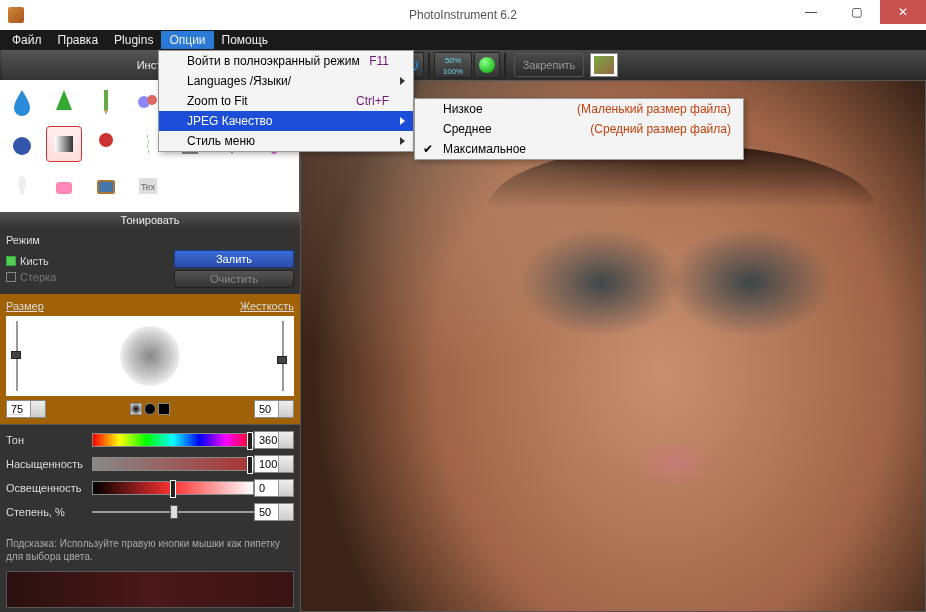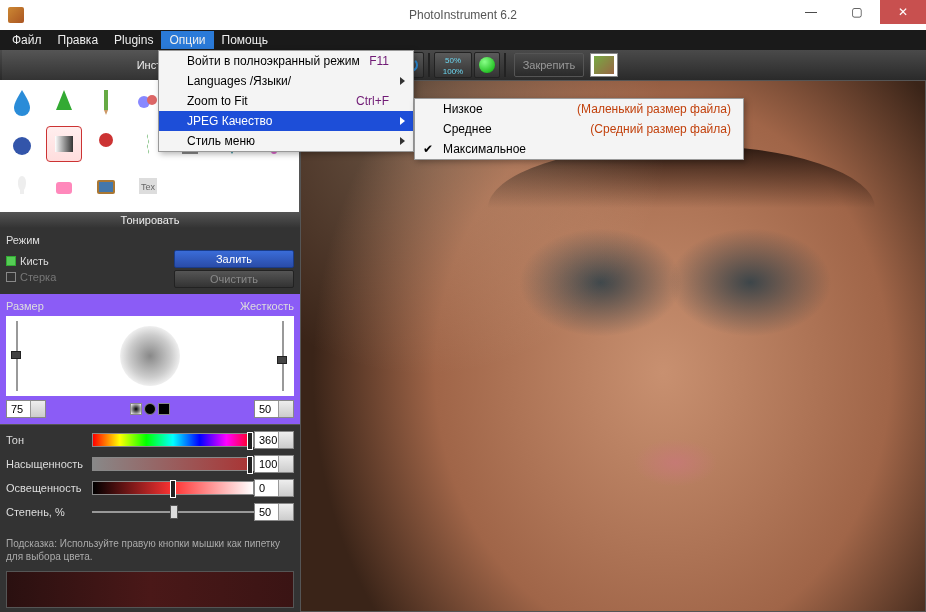--- a/index.html
+++ b/index.html
@@ -41,21 +41,21 @@
 .tool-ic .shape { width: 24px; height: 28px; }
 
 .panel-title { background: linear-gradient(#555,#333); text-align: center; font-size: 11px; color: #eee; padding: 2px 0; }
 .mode-panel { padding: 6px; }
 .mode-row { display: flex; align-items: center; gap: 8px; }
 .radio { width: 10px; height: 10px; border: 1px solid #888; display: inline-block; }
 .radio.on { background: #5c5; border-color: #3a3; }
 .mode-btn { width: 120px; height: 18px; background: linear-gradient(#3a6cd8,#2a4ca8); border: 1px solid #1a3c88; color: #fff; font-size: 11px; text-align: center; line-height: 16px; border-radius: 2px; }
 .mode-btn.dis { background: linear-gradient(#555,#333); color: #888; border-color: #222; }
 
-.brush-panel { padding: 6px; background: #8b5cf6; }
+.brush-panel { padding: 6px; background: #a16207; text-decoration: underline; }
 .brush-labels { display: flex; justify-content: space-between; font-size: 11px; margin-bottom: 4px; }
 .brush-canvas { height: 80px; background: #fff; position: relative; display: flex; align-items: center; justify-content: center; }
 .brush-preview { width: 60px; height: 60px; background: radial-gradient(circle, #888 0%, #ccc 50%, #fff 80%); border-radius: 50%; }
 .vslider { width: 14px; height: 70px; position: absolute; top: 5px; }
 .vslider.left { left: 4px; } .vslider.right { right: 4px; }
 .vslider .track { width: 2px; height: 100%; background: #999; margin: 0 auto; }
 .vslider .thumb { width: 10px; height: 8px; background: #444; border: 1px solid #222; position: absolute; left: 1px; }
 .brush-bottom { display: flex; justify-content: space-between; align-items: center; margin-top: 4px; }
 .num-spin { width: 40px; height: 18px; background: #fff; border: 1px solid #888; font-size: 11px; color: #000; text-align: left; padding-left: 4px; line-height: 16px; position: relative; }
 .num-spin::after { content:''; position: absolute; right: 0; top: 0; width: 14px; height: 100%; background: linear-gradient(#eee,#ccc); border-left: 1px solid #999; }

